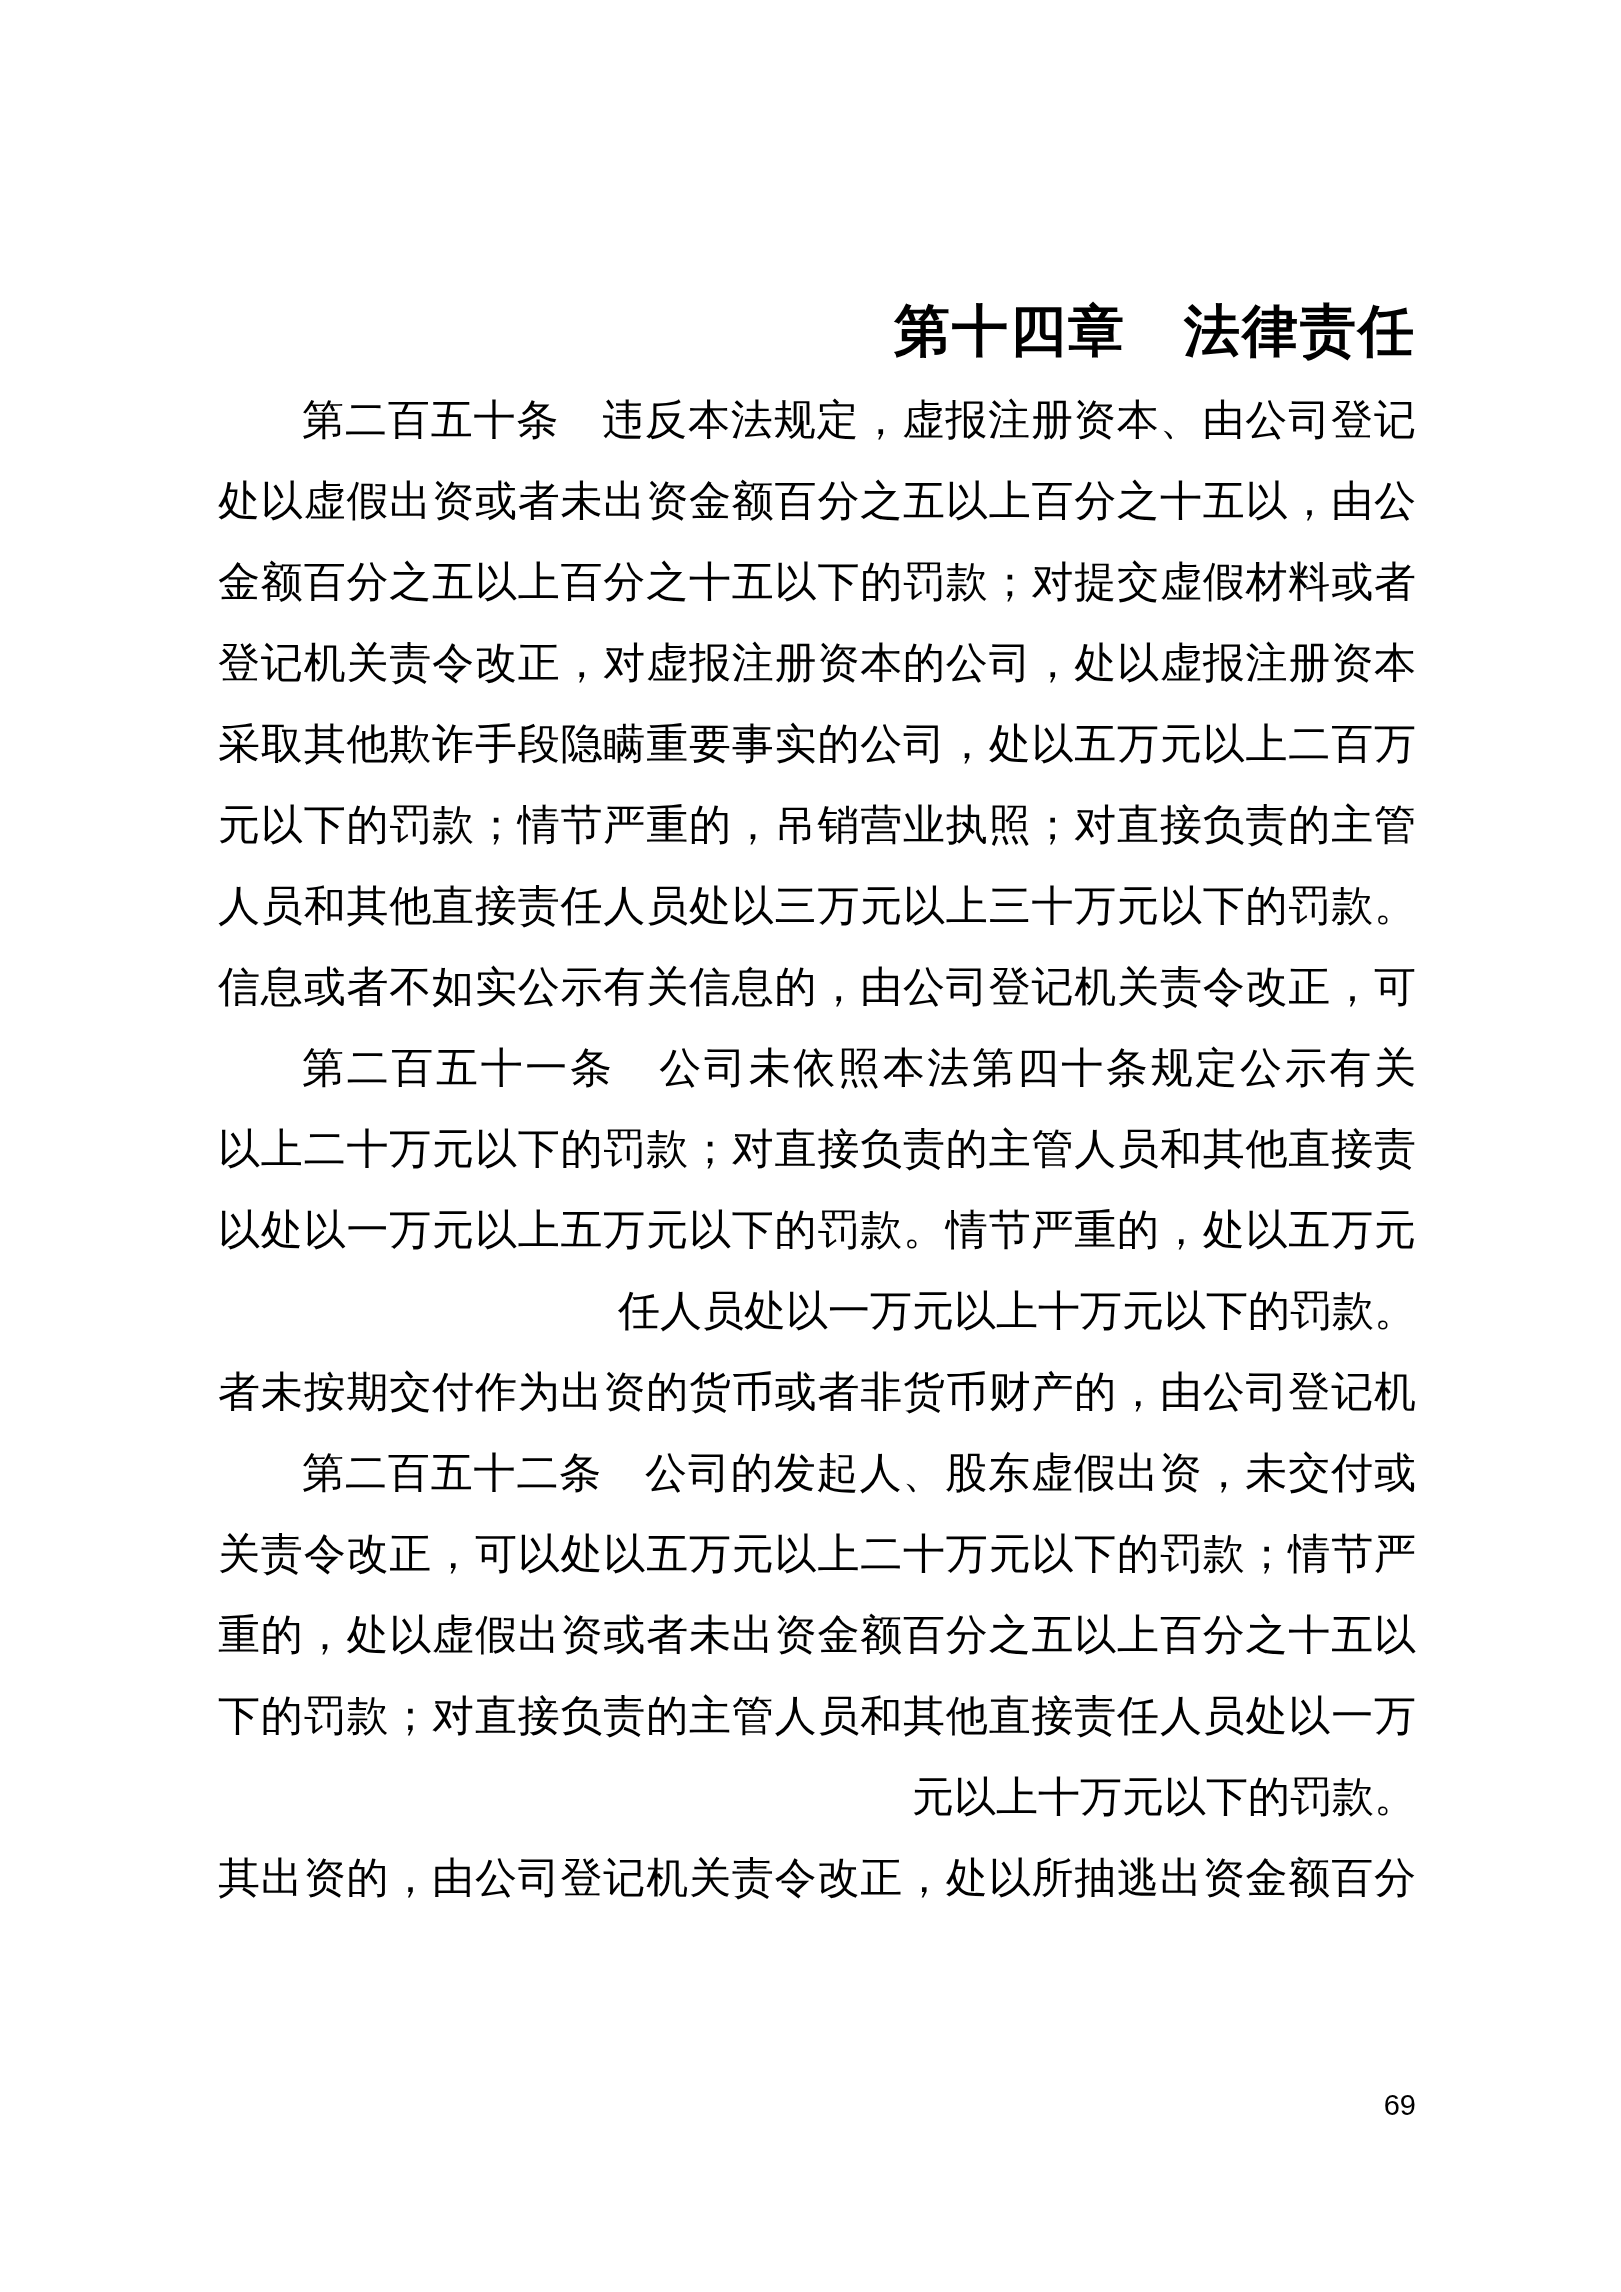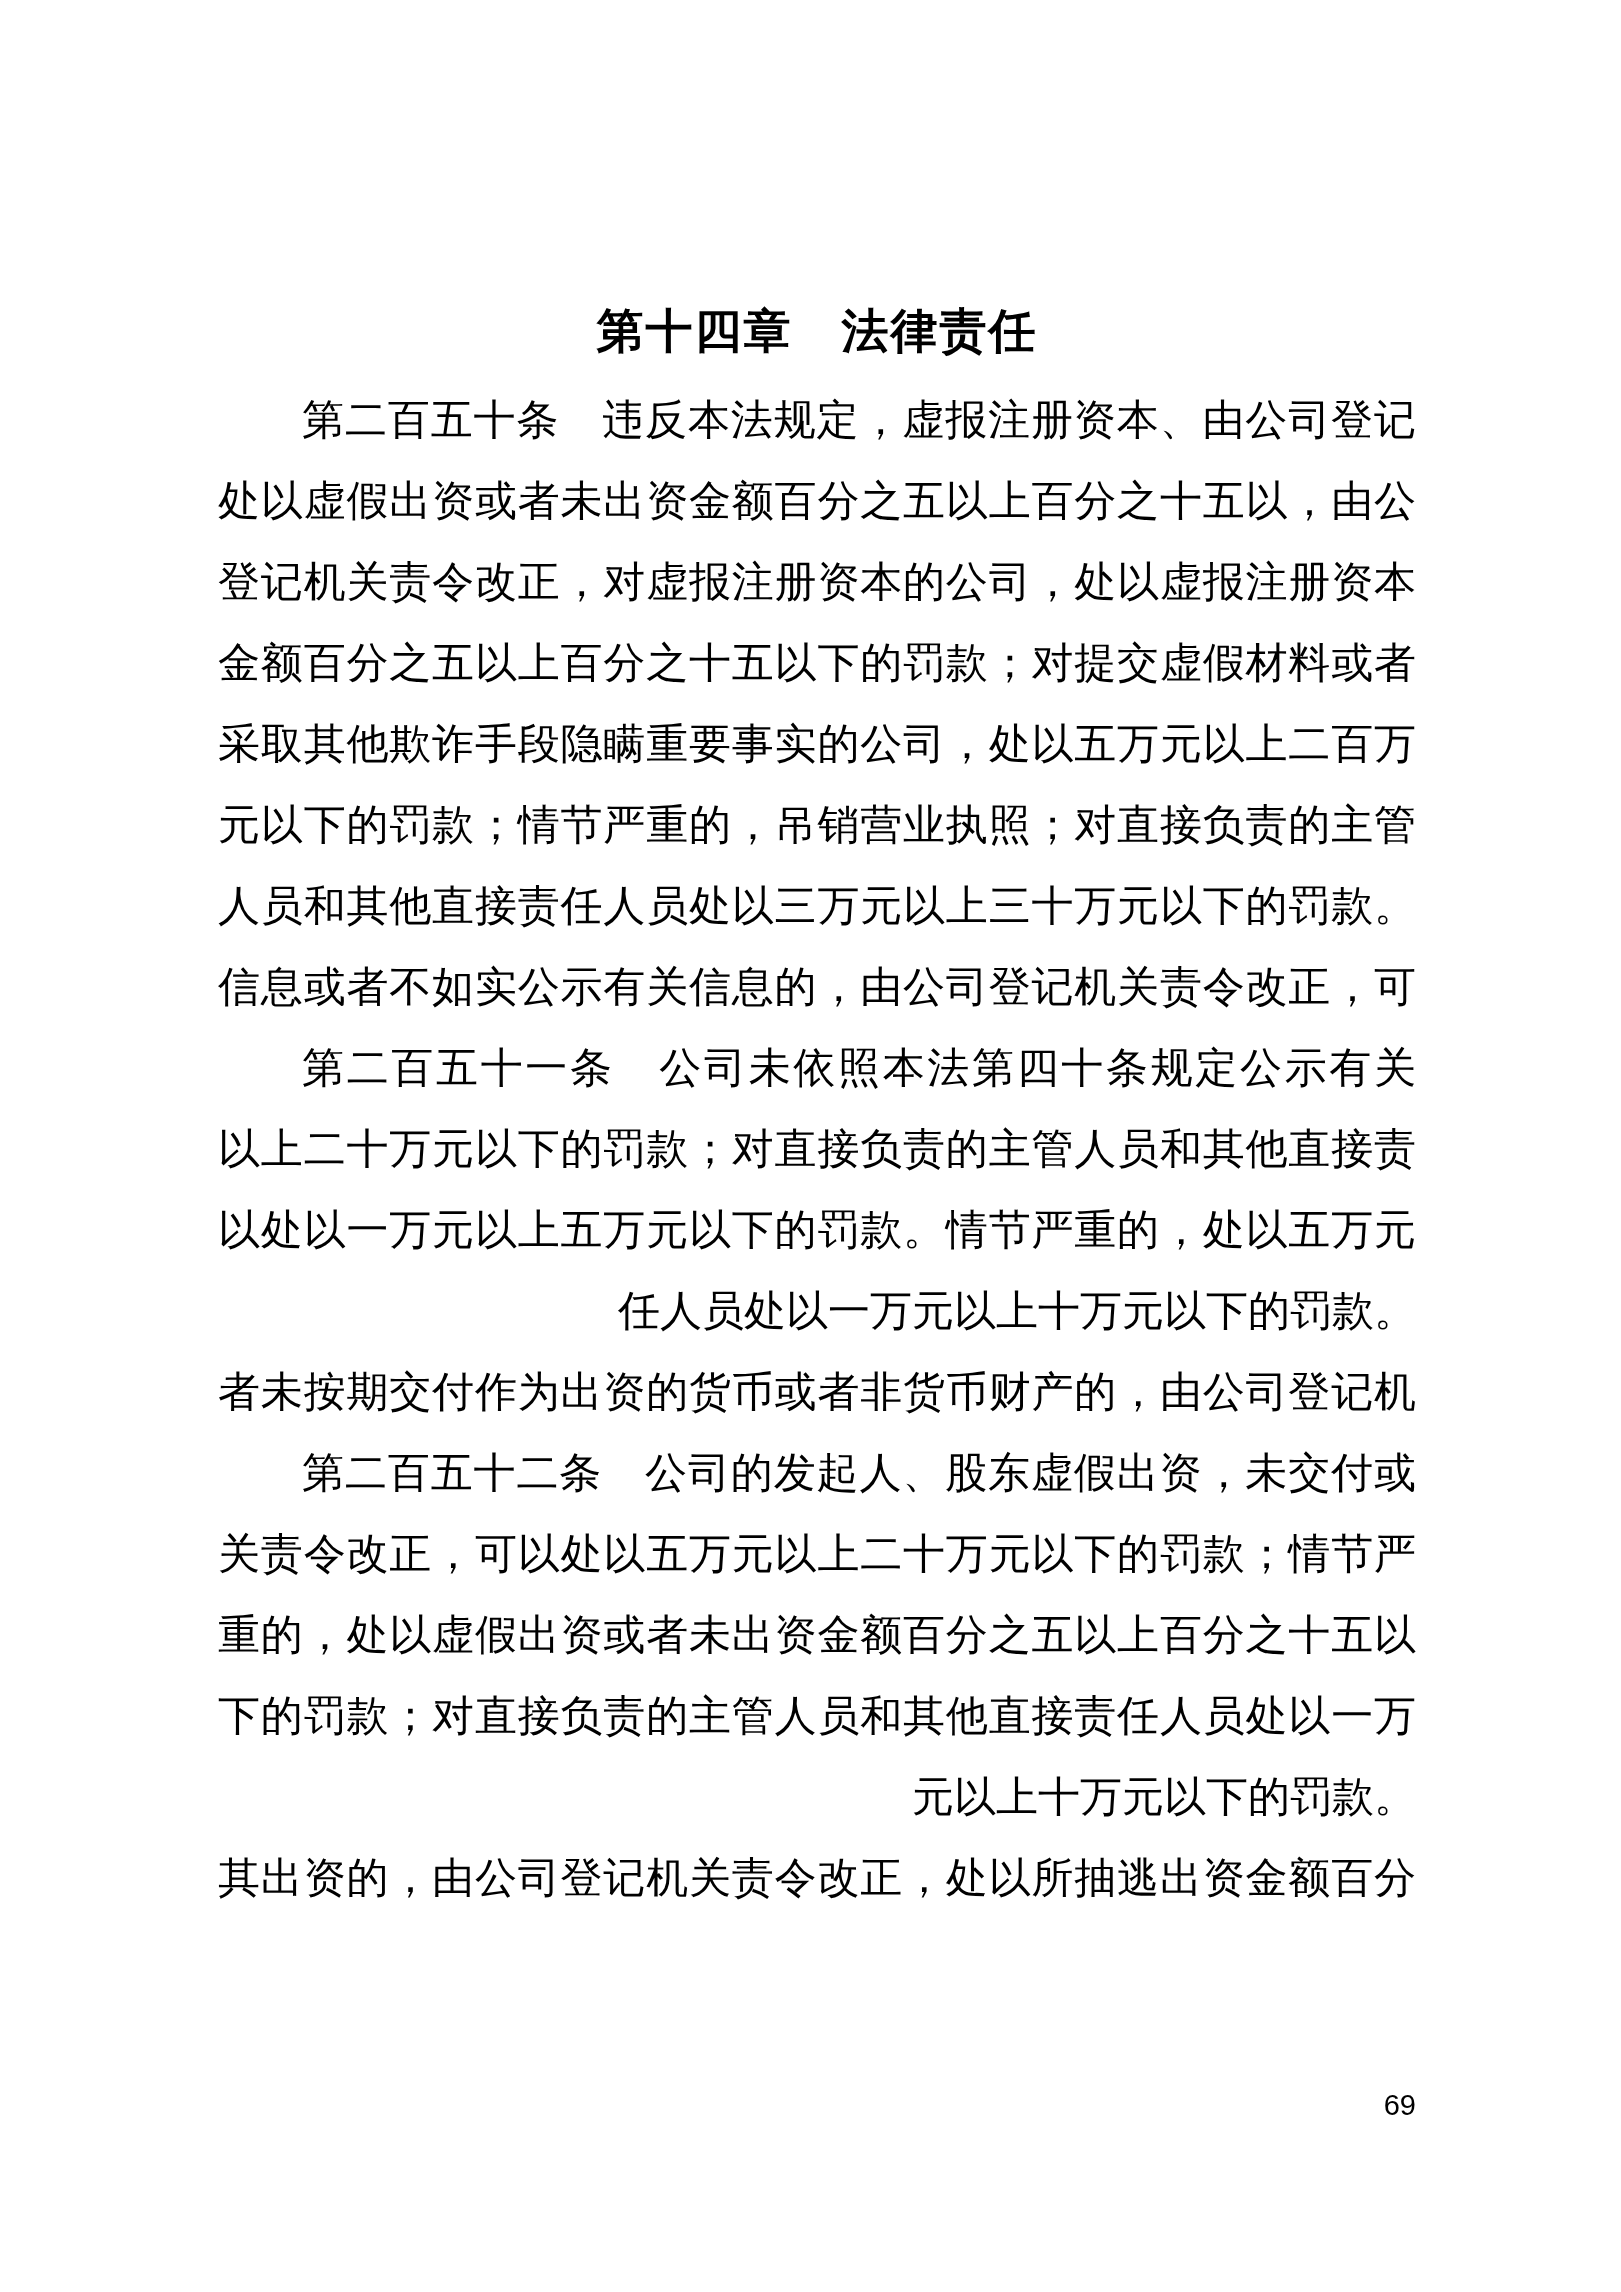--- a/index.html
+++ b/index.html
@@ -14,22 +14,22 @@
     background: #ffffff;
     color: #000000;
     overflow: hidden;
     font-family: "Liberation Serif", "DejaVu Serif", serif;
   }
   .chapter-title {
     position: absolute;
     left: 218px;
     top: 288px;
     width: 1198px;
-    text-align: center;
-    font-size: 47px;
+    text-align: right;
+    font-size: 56px;
     font-weight: 700;
     line-height: 86px;
     letter-spacing: 2px;
     white-space: pre;
   }
   .doc-body {
     position: absolute;
     left: 218px;
     top: 380px;
     width: 1198px;
@@ -62,22 +62,22 @@
 </style>
 </head>
 <body>
 
 <div class="page" style="background: rgb(255, 255, 255); color: rgb(0, 0, 0);">
   <div class="chapter-title">第十四章　法律责任</div>
 
   <div class="doc-body" id="doc-body">
       <div class="line indent fill">第二百五十条　违反本法规定，虚报注册资本、由公司登记机</div>
       <div class="line fill">处以虚假出资或者未出资金额百分之五以上百分之十五以，由公司</div>
+      <div class="line fill">金额百分之五以上百分之十五以下的罚款；对提交虚假材料或者</div>
       <div class="line fill">登记机关责令改正，对虚报注册资本的公司，处以虚报注册资本</div>
-      <div class="line fill">金额百分之五以上百分之十五以下的罚款；对提交虚假材料或者</div>
       <div class="line fill">采取其他欺诈手段隐瞒重要事实的公司，处以五万元以上二百万</div>
       <div class="line fill">元以下的罚款；情节严重的，吊销营业执照；对直接负责的主管</div>
       <div class="line fill">人员和其他直接责任人员处以三万元以上三十万元以下的罚款。</div>
       <div class="line fill">信息或者不如实公示有关信息的，由公司登记机关责令改正，可</div>
       <div class="line indent fill">第二百五十一条　公司未依照本法第四十条规定公示有关</div>
       <div class="line fill">以上二十万元以下的罚款；对直接负责的主管人员和其他直接责</div>
       <div class="line fill">以处以一万元以上五万元以下的罚款。情节严重的，处以五万元</div>
       <div class="line">任人员处以一万元以上十万元以下的罚款。</div>
       <div class="line fill">者未按期交付作为出资的货币或者非货币财产的，由公司登记机</div>
       <div class="line indent fill">第二百五十二条　公司的发起人、股东虚假出资，未交付或</div>

